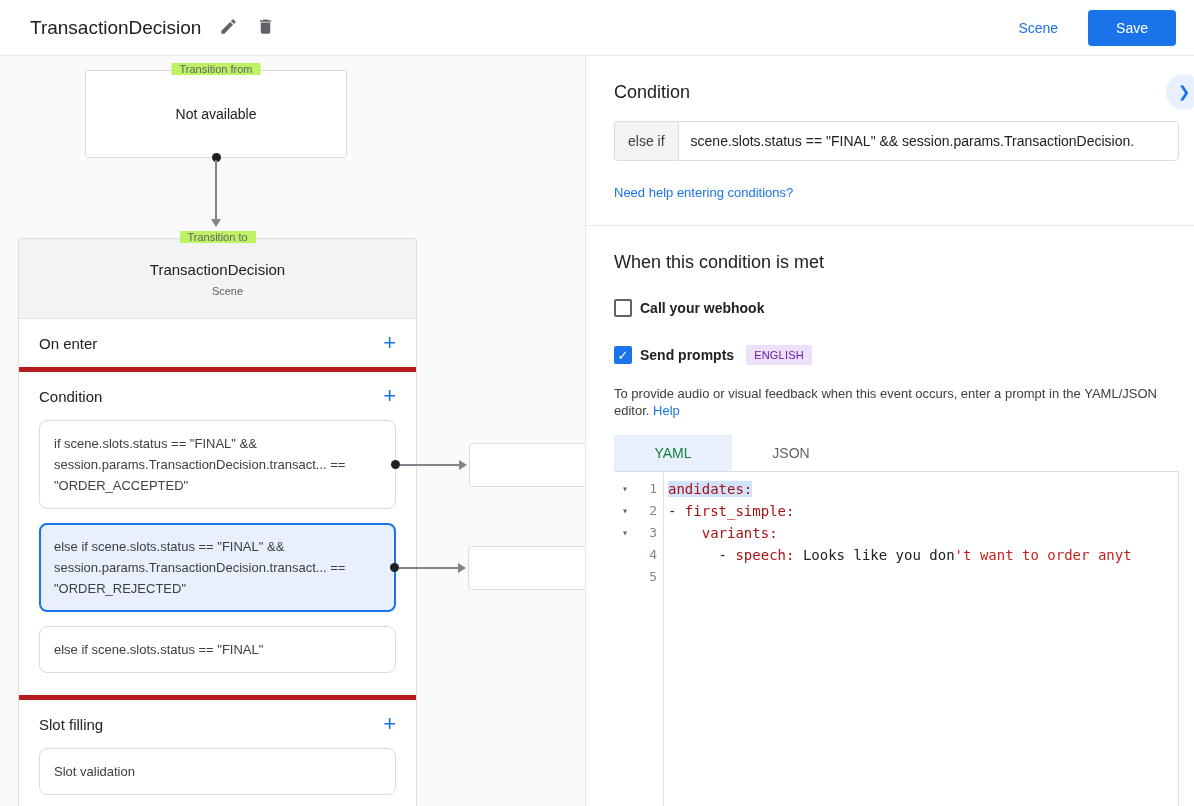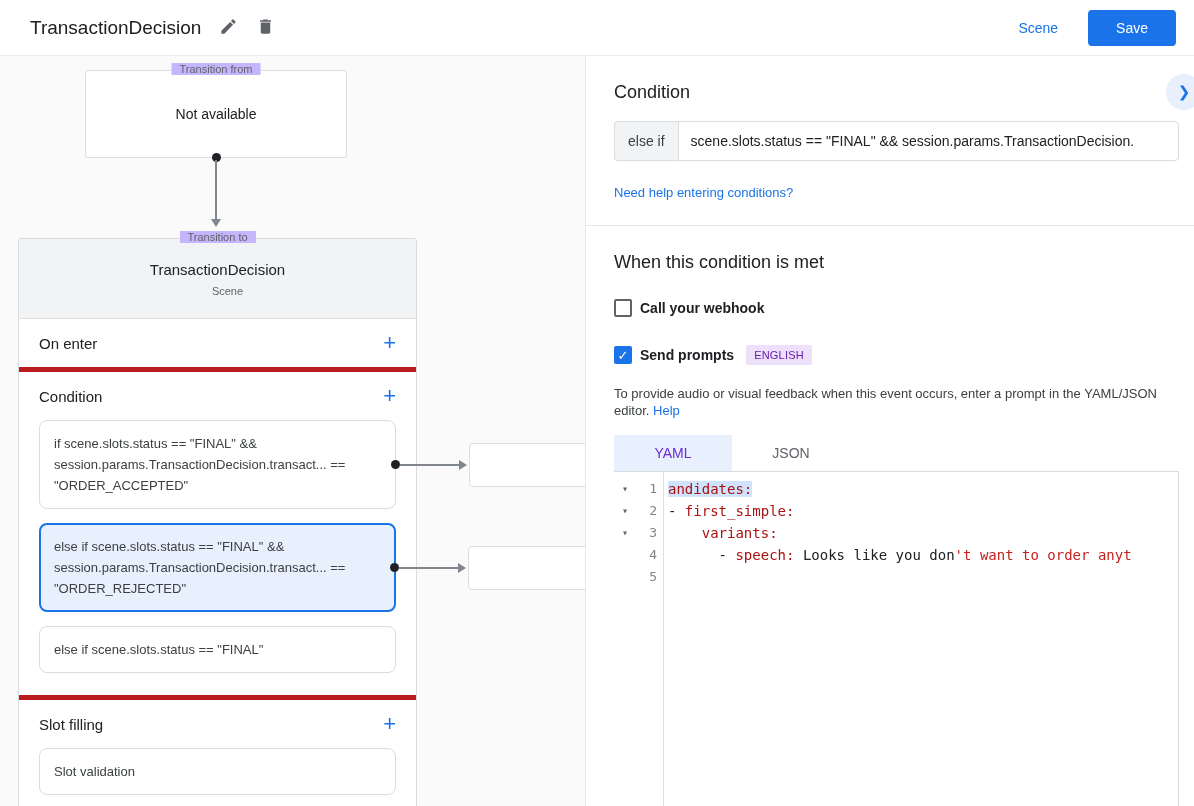--- a/index.html
+++ b/index.html
@@ -15,21 +15,21 @@
   .header-spacer { flex: 1; }
   .cancel-btn { background: none; border: none; color: #1a73e8; font-size: 14px; font-weight: 500;
     margin-right: 30px; cursor: pointer; font-family: inherit; }
   .save-btn { background: #1a73e8; color: #fff; border: none; border-radius: 4px; font-size: 14px;
     font-weight: 500; padding: 10px 28px; cursor: pointer; font-family: inherit; }
 
   
   .canvas { position: absolute; top: 56px; left: 0; width: 585px; height: 750px;
     background: #fafafa; overflow: hidden; z-index: 1; }
   .node-label { position: absolute; top: -8px; left: 50%; transform: translateX(-50%);
-    background: #c4b5fd; padding: 0 8px; font-size: 11px; color: #5f6368; white-space: nowrap; text-align: right; }
+    background: #bef264; padding: 0 8px; font-size: 11px; color: #5f6368; white-space: nowrap; text-align: right; }
 
   .tfrom-box { position: absolute; left: 85px; top: 14px; width: 262px; height: 88px; background: #fff;
     border: 1px solid #dadce0; border-radius: 3px; display: flex; align-items: center; justify-content: center; }
   .tfrom-value { font-size: 14px; color: #202124; }
 
   .v-dot { position: absolute; left: 212px; top: 97px; width: 9px; height: 9px; border-radius: 50%; background: #202124; }
   .v-line { position: absolute; left: 215px; top: 104px; width: 2px; height: 60px; background: #80868b; }
   .v-arrow { position: absolute; left: 211px; top: 163px; width: 0; height: 0;
     border-left: 5px solid transparent; border-right: 5px solid transparent; border-top: 8px solid #80868b; }
 
@@ -85,21 +85,21 @@
     align-items: center; justify-content: center; font-size: 13px; }
   .check-label { font-size: 14px; font-weight: 700; color: #202124; }
   .badge { background: #ece0fb; color: #681da8; font-size: 11px; letter-spacing: .2px; padding: 4px 8px;
     border-radius: 2px; margin-left: 4px; }
   .desc { margin-top: 20px; font-size: 13px; line-height: 17px; color: #3c4043; width: 558px; }
   .desc-link { color: #1a73e8; text-decoration: none; cursor: pointer; }
 
   .tabs { display: flex; margin-top: 16px; }
   .tab { width: 118px; height: 36px; display: flex; align-items: center; justify-content: center;
     font-size: 14px; font-weight: 500; color: #5f6368; cursor: pointer; background: #fff; border: none; font-family: inherit; }
-  .tab.active { color: #6d28d9; background: #e8f0fe; }
+  .tab.active { color: #15803d; background: #e8f0fe; }
 
   .editor { display: flex; border-top: 1px solid #dadce0; border-right: 1px solid #dadce0; height: 338px;
     font-family: "DejaVu Sans Mono", "Liberation Mono", monospace; font-size: 14px; line-height: 22px; background: #fff; }
   .gutter { width: 50px; flex: none; border-right: 1px solid #e0e0e0; padding-top: 6px; }
   .gutter-row { display: flex; height: 22px; align-items: center; }
   .fold { width: 22px; text-align: center; color: #5f6368; font-size: 10px; cursor: pointer; }
   .lnum { flex: 1; text-align: right; padding-right: 6px; color: #80868b; font-size: 13px; }
   .code { flex: 1; padding: 6px 0 0 4px; overflow: hidden; cursor: text; }
   .code-line { height: 22px; white-space: pre; }
   .tok-key { color: #aa1111; }

